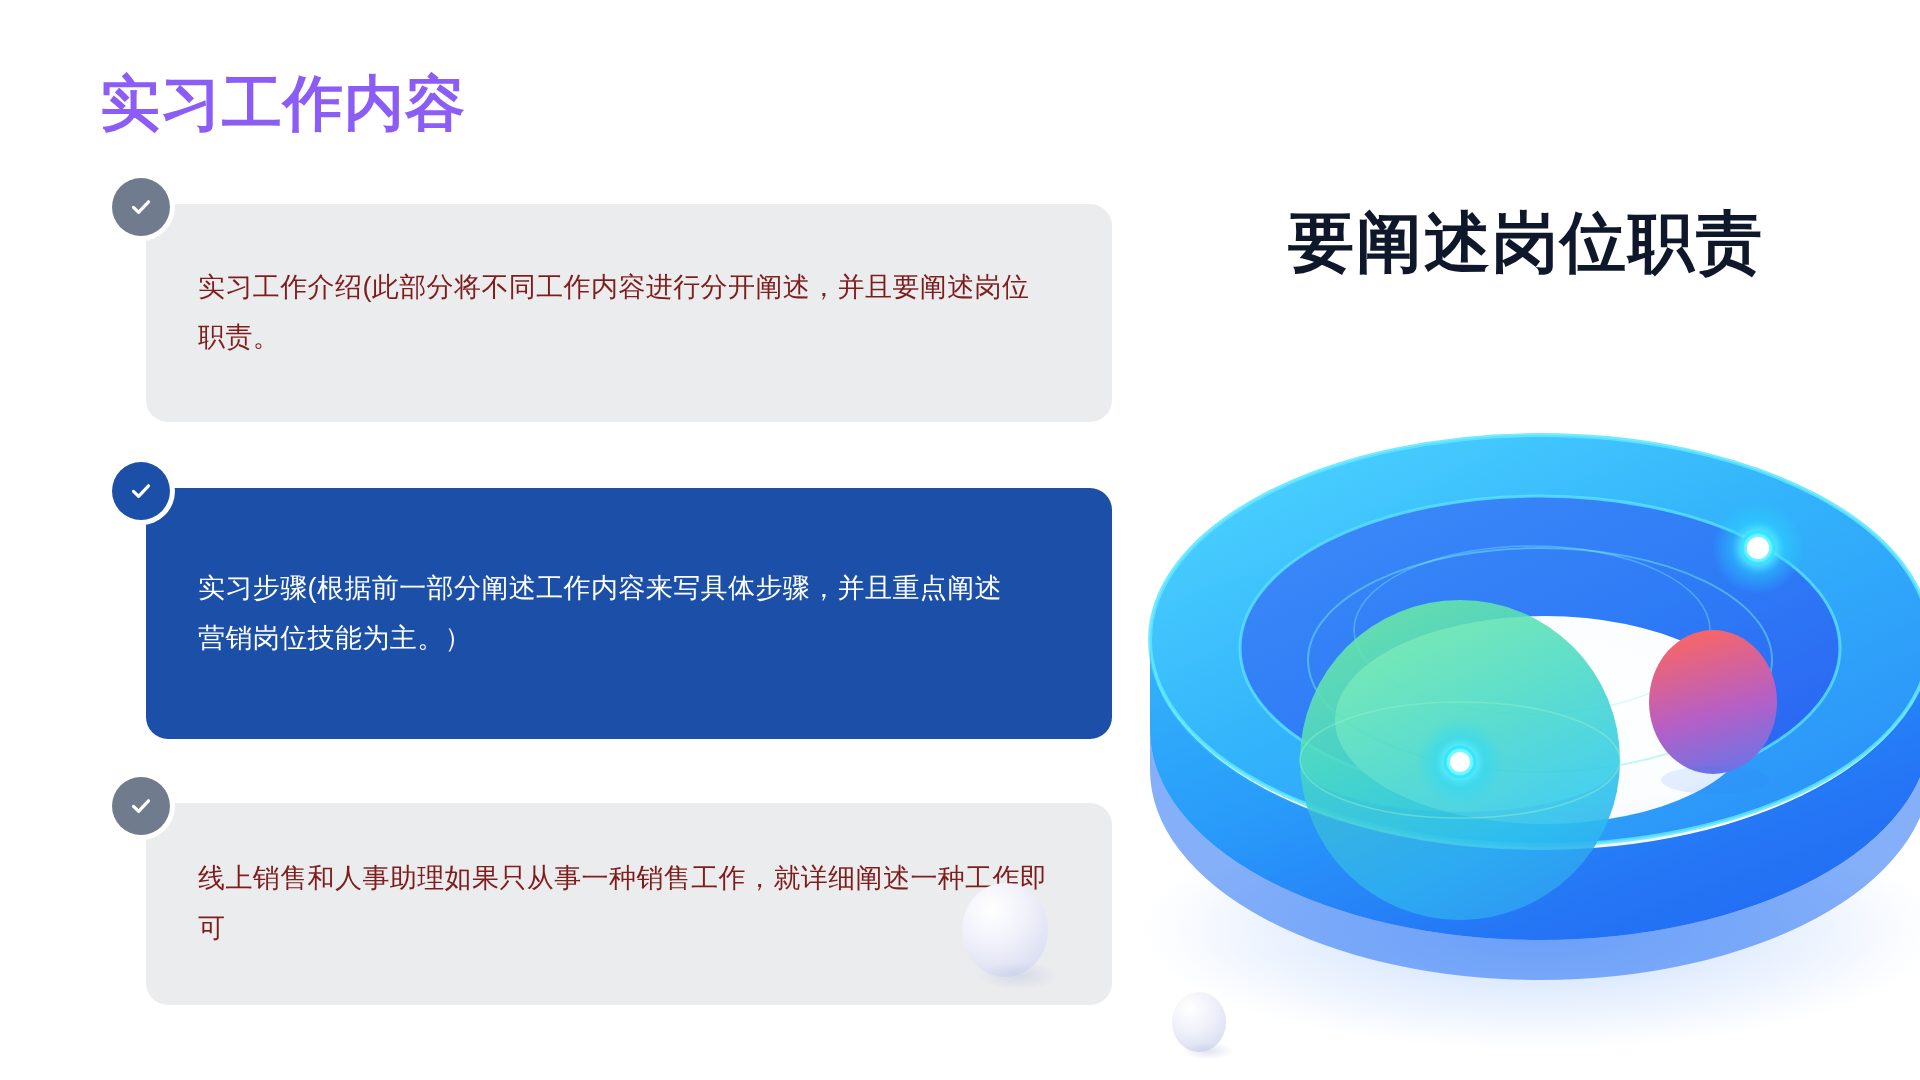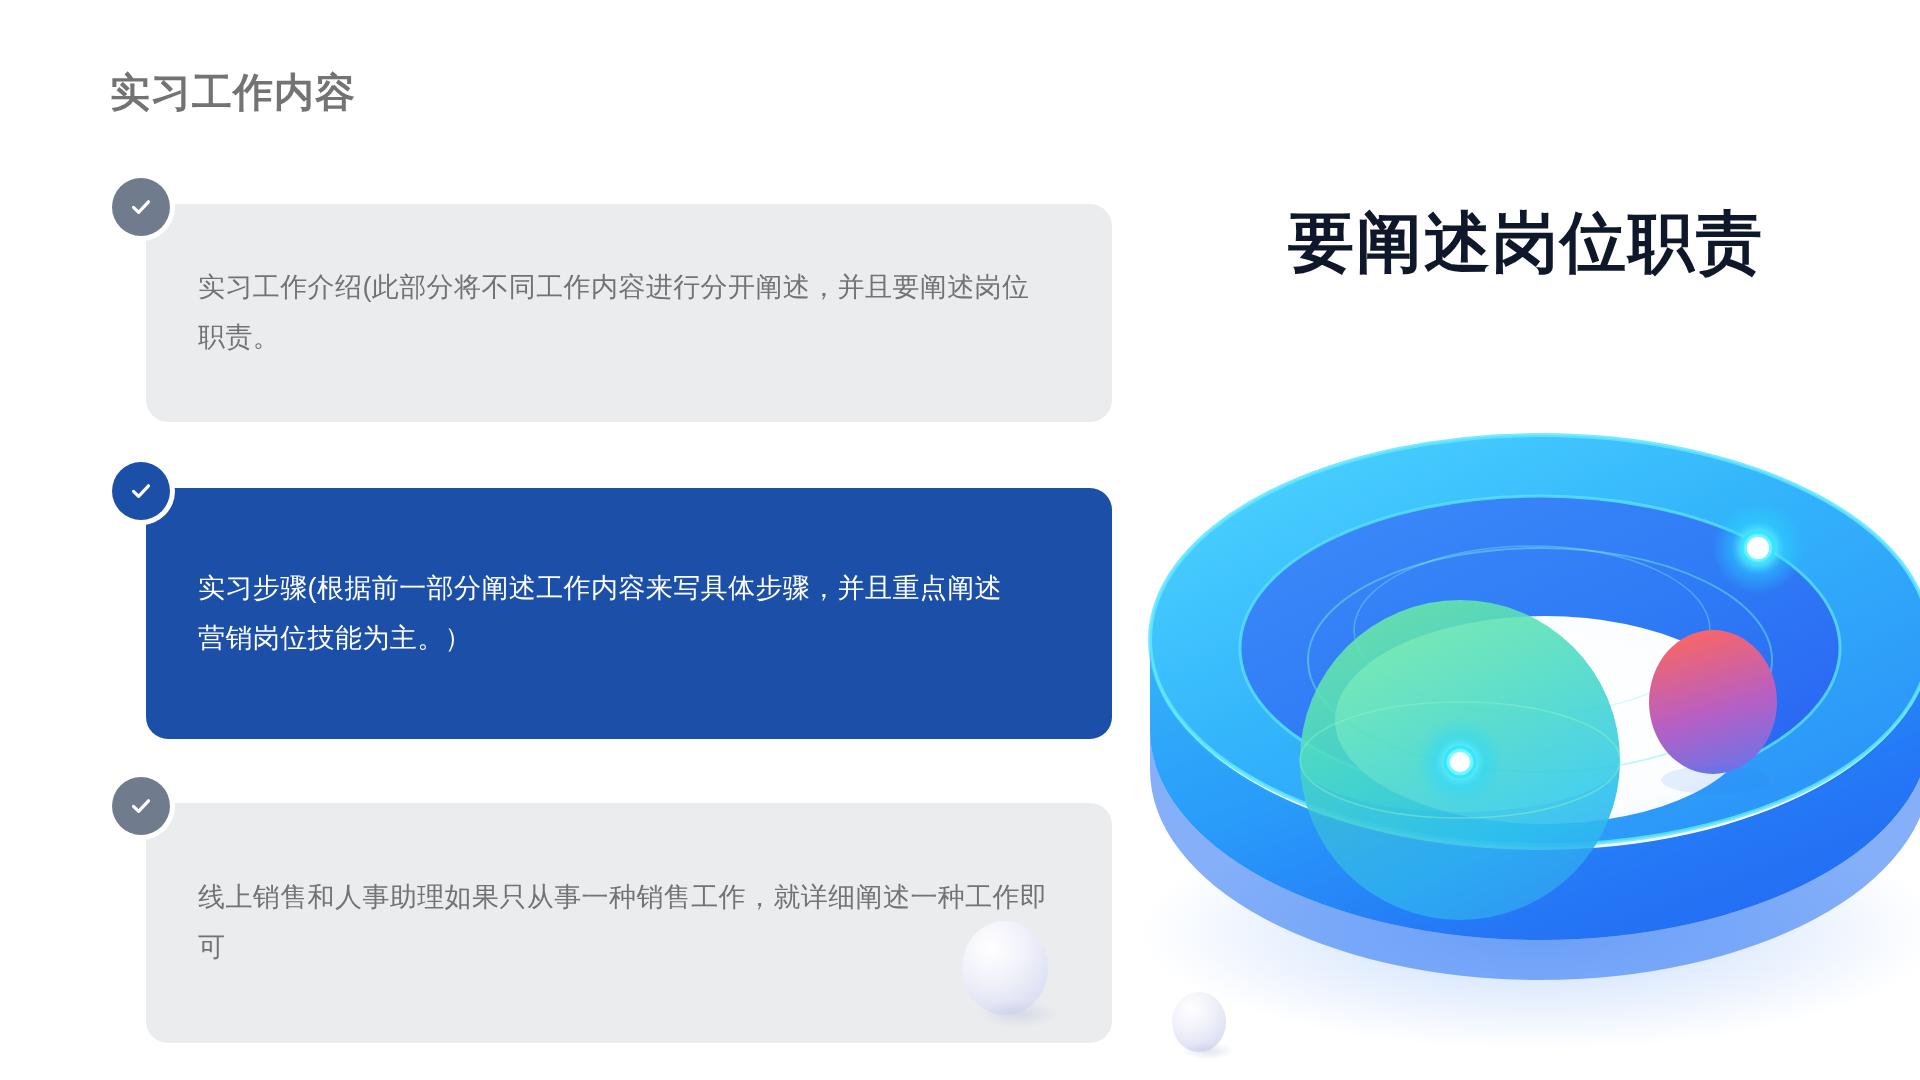--- a/index.html
+++ b/index.html
@@ -19,25 +19,25 @@
 
   .slide {
     position: absolute;
     inset: 0;
     background: #ffffff;
   }
 
   
   .page-title {
     position: absolute;
-    left: 110px;
+    left: 100px;
     top: 68px;
-    font-size: 40px;
+    font-size: 60px;
     font-weight: 700;
-    color: #737373;
+    color: #8b5cf6;
     letter-spacing: 1px;
     line-height: 1.2;
     white-space: nowrap;
   }
 
   
   .cards {
     position: absolute;
     left: 146px;
     top: 204px;
@@ -47,30 +47,30 @@
   .card {
     position: relative;
     border-radius: 22px;
     box-sizing: border-box;
     display: flex;
     align-items: center;
   }
 
   .card-gray {
     background: #EBECEE;
-    color: #737373;
+    color: #7f1d1d;
   }
   .card-blue {
     background: #1B4FA8;
     color: #ffffff;
   }
 
   .card-1 { height: 218px; margin-bottom: 66px; }
   .card-2 { height: 251px; margin-bottom: 64px; }
-  .card-3 { height: 240px; }
+  .card-3 { height: 202px; }
 
   .card-text {
     font-size: 27px;
     line-height: 1.85;
     padding: 0 60px 0 52px;
     letter-spacing: 0.4px;
     position: relative;
     z-index: 3;
   }
   .card-2 .card-text { padding-right: 90px; }

